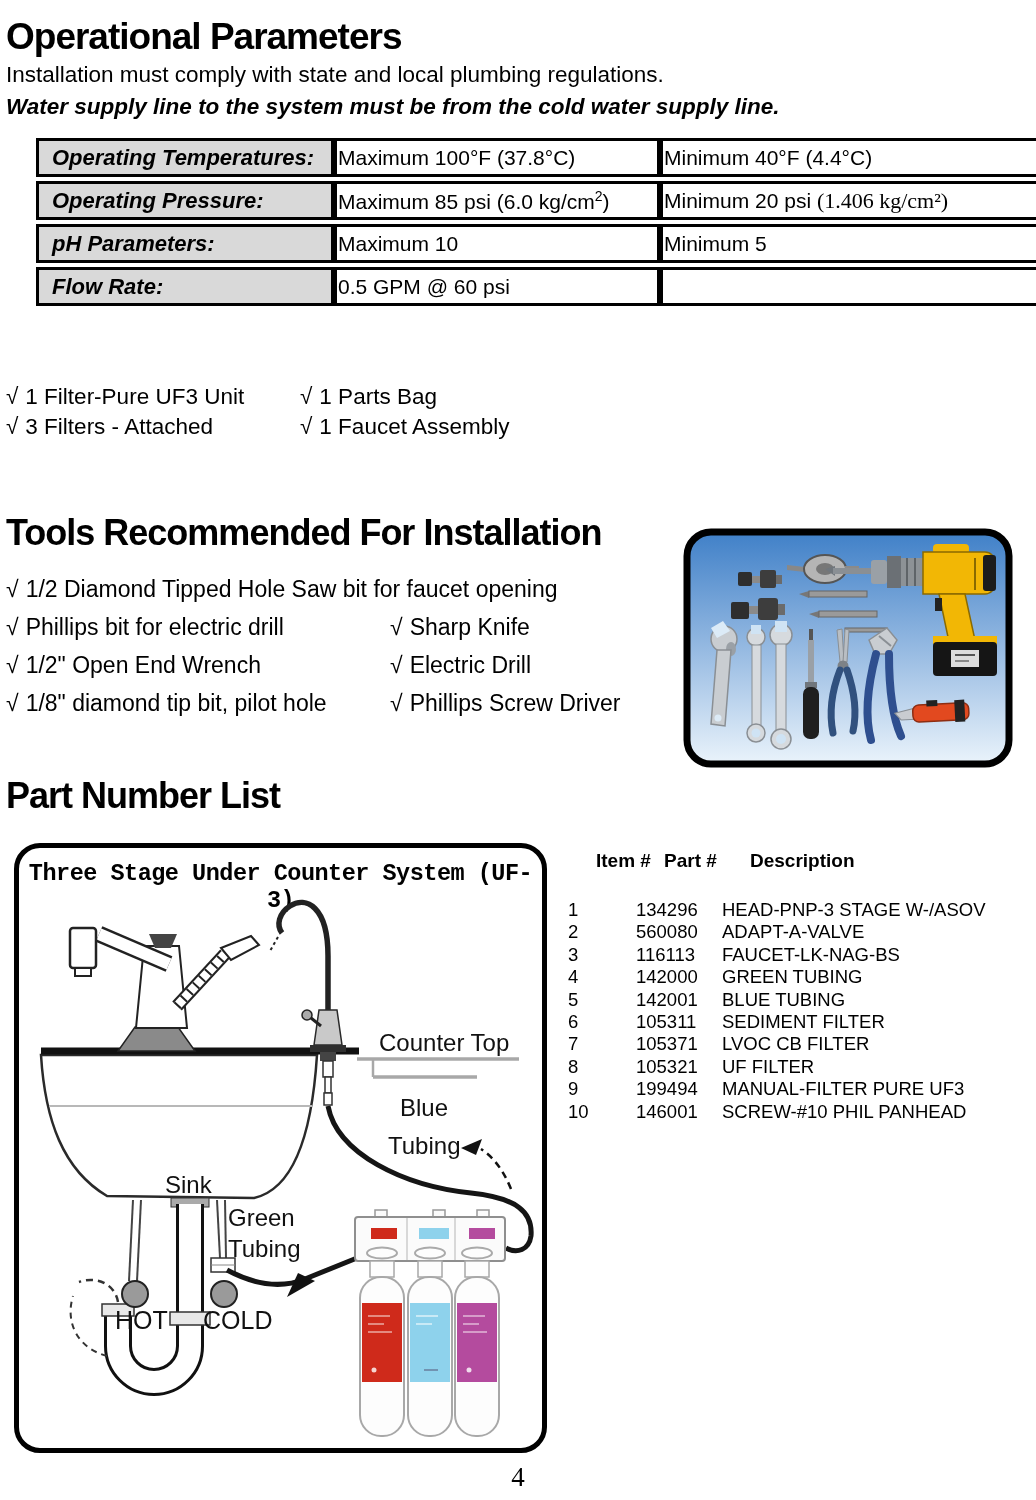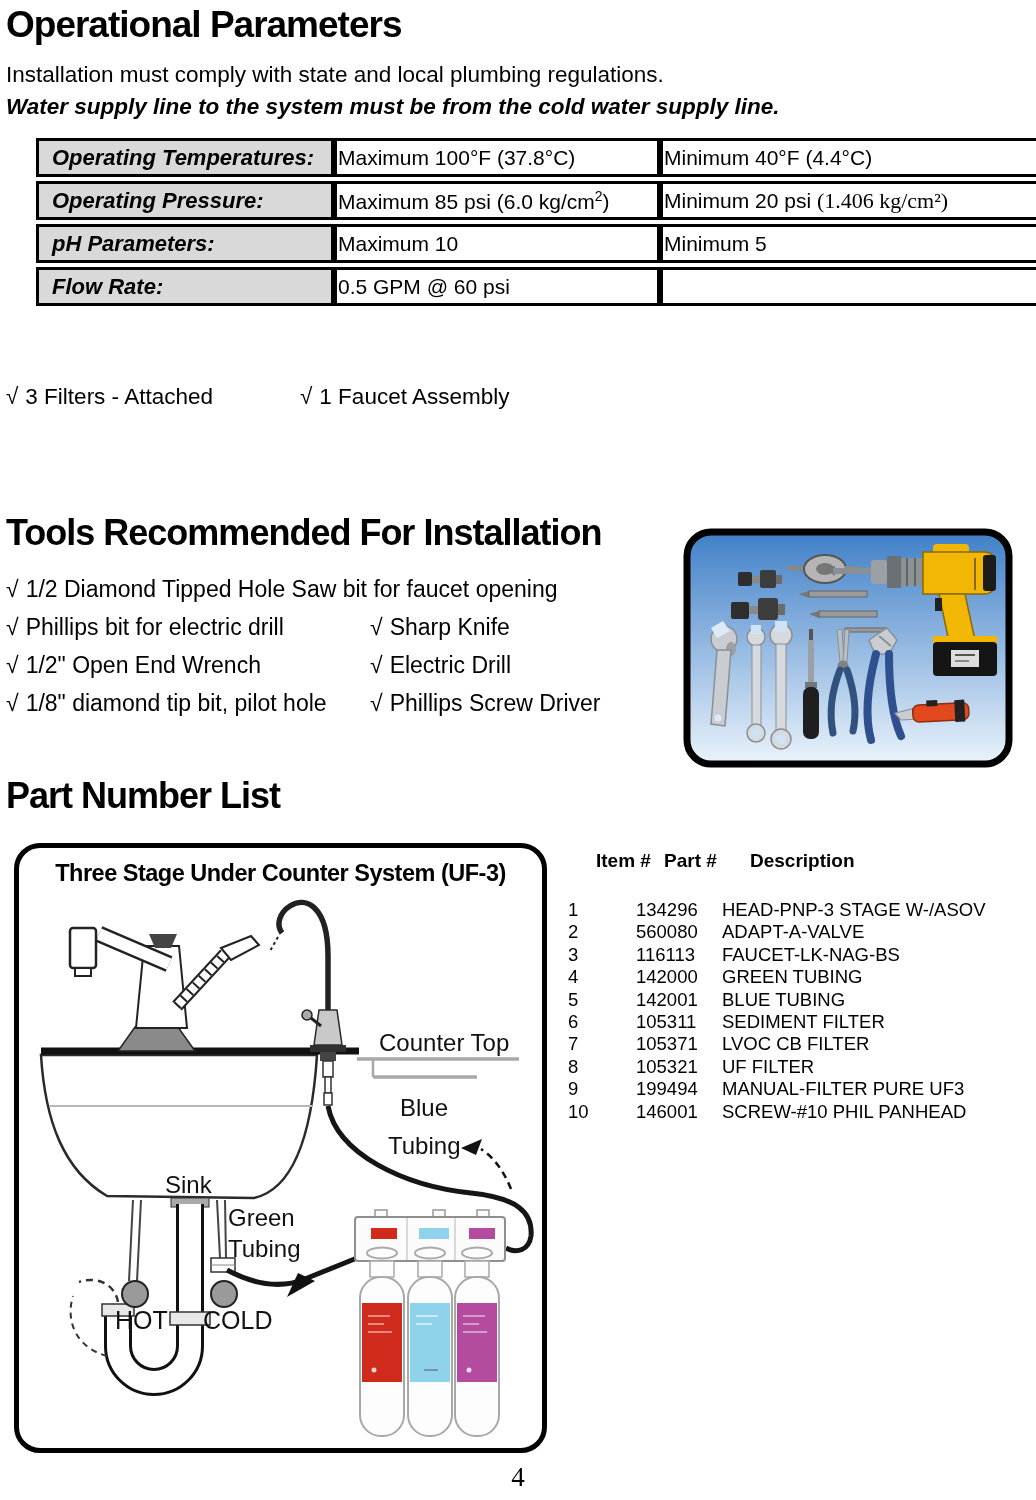--- a/index.html
+++ b/index.html
@@ -1,56 +1,56 @@
 <!DOCTYPE html>
 <html><head>
 <meta charset="utf-8">
 <style>
   html,body{margin:0;padding:0;background:#ffffff;}
   .page{position:relative;width:1036px;height:1500px;background:#fff;overflow:hidden;
         font-family:"Liberation Sans",sans-serif;color:#000;margin:0 auto;}
   .abs{position:absolute;white-space:nowrap;}
-  .h1{font-size:37px;font-weight:bold;letter-spacing:-1px;}
+  .h1{font-size:37px;font-weight:bold;letter-spacing:-1px;margin-top:12px;}
   .h2{font-size:36px;font-weight:bold;letter-spacing:-1px;}
   .body-text{font-size:22.5px;}
   .bold-italic{font-size:22.5px;font-weight:bold;font-style:italic;}
   .italic-note{font-size:22.5px;font-style:italic;}
 
   
   table.params{position:absolute;left:8px;top:134px;width:1014px;
                border-collapse:separate;border-spacing:0 4px;table-layout:fixed;padding-left:28px;}
   table.params td{border:3px solid #000;height:31px;overflow:hidden;}
   table.params td.lbl{background:#d9d9d9;font-weight:bold;font-style:italic;
                       font-size:22px;padding-left:13px;width:278px;}
   table.params td.val{font-size:21px;width:318px;}
   table.params td.val:last-child{width:388px;}
   table.params sup{font-size:14px;}
   .serif{font-family:"Liberation Serif",serif;font-size:22px;}
 
   
   .check-row{position:relative;height:30px;font-size:22.5px;}
   .tool-row{position:relative;height:38px;font-size:23px;}
   .col2-contents{position:absolute;left:294px;top:0;}
-  .col2-tools{position:absolute;left:364px;top:0;}
+  .col2-tools{position:absolute;left:384px;top:0;}
   .chk{display:inline-block;margin-right:7px;}
 
   
   .tools-photo{position:absolute;left:683px;top:528px;width:330px;height:240px;}
 
   
   .parts{position:absolute;left:568px;top:850px;width:450px;}
   .parts-header{display:grid;grid-template-columns:68px 86px 1fr;font-size:19px;font-weight:bold;margin-left:28px;}
   .parts-rows{margin-top:27px;}
   .parts-row{display:grid;grid-template-columns:68px 86px 1fr;font-size:18.5px;line-height:22.4px;}
 
   
   .diagram{position:absolute;left:14px;top:843px;width:533px;height:610px;
            border:5px solid #000;border-radius:26px;box-sizing:border-box;background:#fff;}
   .diagram-title{position:absolute;left:0;right:0;top:12px;text-align:center;
-                 font-size:23.5px;font-weight:bold;letter-spacing:-0.5px;}
+                 font-size:23.5px;font-weight:bold;letter-spacing:-0.5px;font-family:Liberation Mono, monospace;}
   .diag-svg{position:absolute;left:0;top:0;width:523px;height:600px;}
   .diag-svg text{font-family:"Liberation Sans",sans-serif;fill:#111;}
 
   .page-num{position:absolute;left:0;right:0;top:1462px;text-align:center;
             font-family:"Liberation Serif",serif;font-size:27px;}
 </style>
 </head>
 <body>
 
 <div class="page">
@@ -78,20 +78,24 @@
     </tr>
     <tr>
       <td class="lbl">Flow Rate:</td>
       <td class="val">0.5 GPM @ 60 psi</td>
       <td class="val"></td>
     </tr>
   </tbody>
     </table>
 
   <div class="abs" style="left:6px;top:384px;width:700px;">
+    <div class="check-row">
+      <span><span class="chk">√</span><span>1 Filter-Pure UF3 Unit</span></span>
+      <span class="col2-contents"><span class="chk">√</span><span>1 Parts Bag</span></span>
+    </div>
     <div class="check-row">
       <span><span class="chk">√</span><span>3 Filters - Attached</span></span>
       <span class="col2-contents"><span class="chk">√</span><span>1 Faucet Assembly</span></span>
     </div>
   </div>
 
   <div class="abs h2" style="left:6px;top:512px;">Tools Recommended For Installation</div>
   <div class="abs" style="left:6px;top:576px;width:670px;">
     <div class="tool-row">
       <span><span class="chk">√</span><span>1/2 Diamond Tipped Hole Saw bit for faucet opening</span></span>

